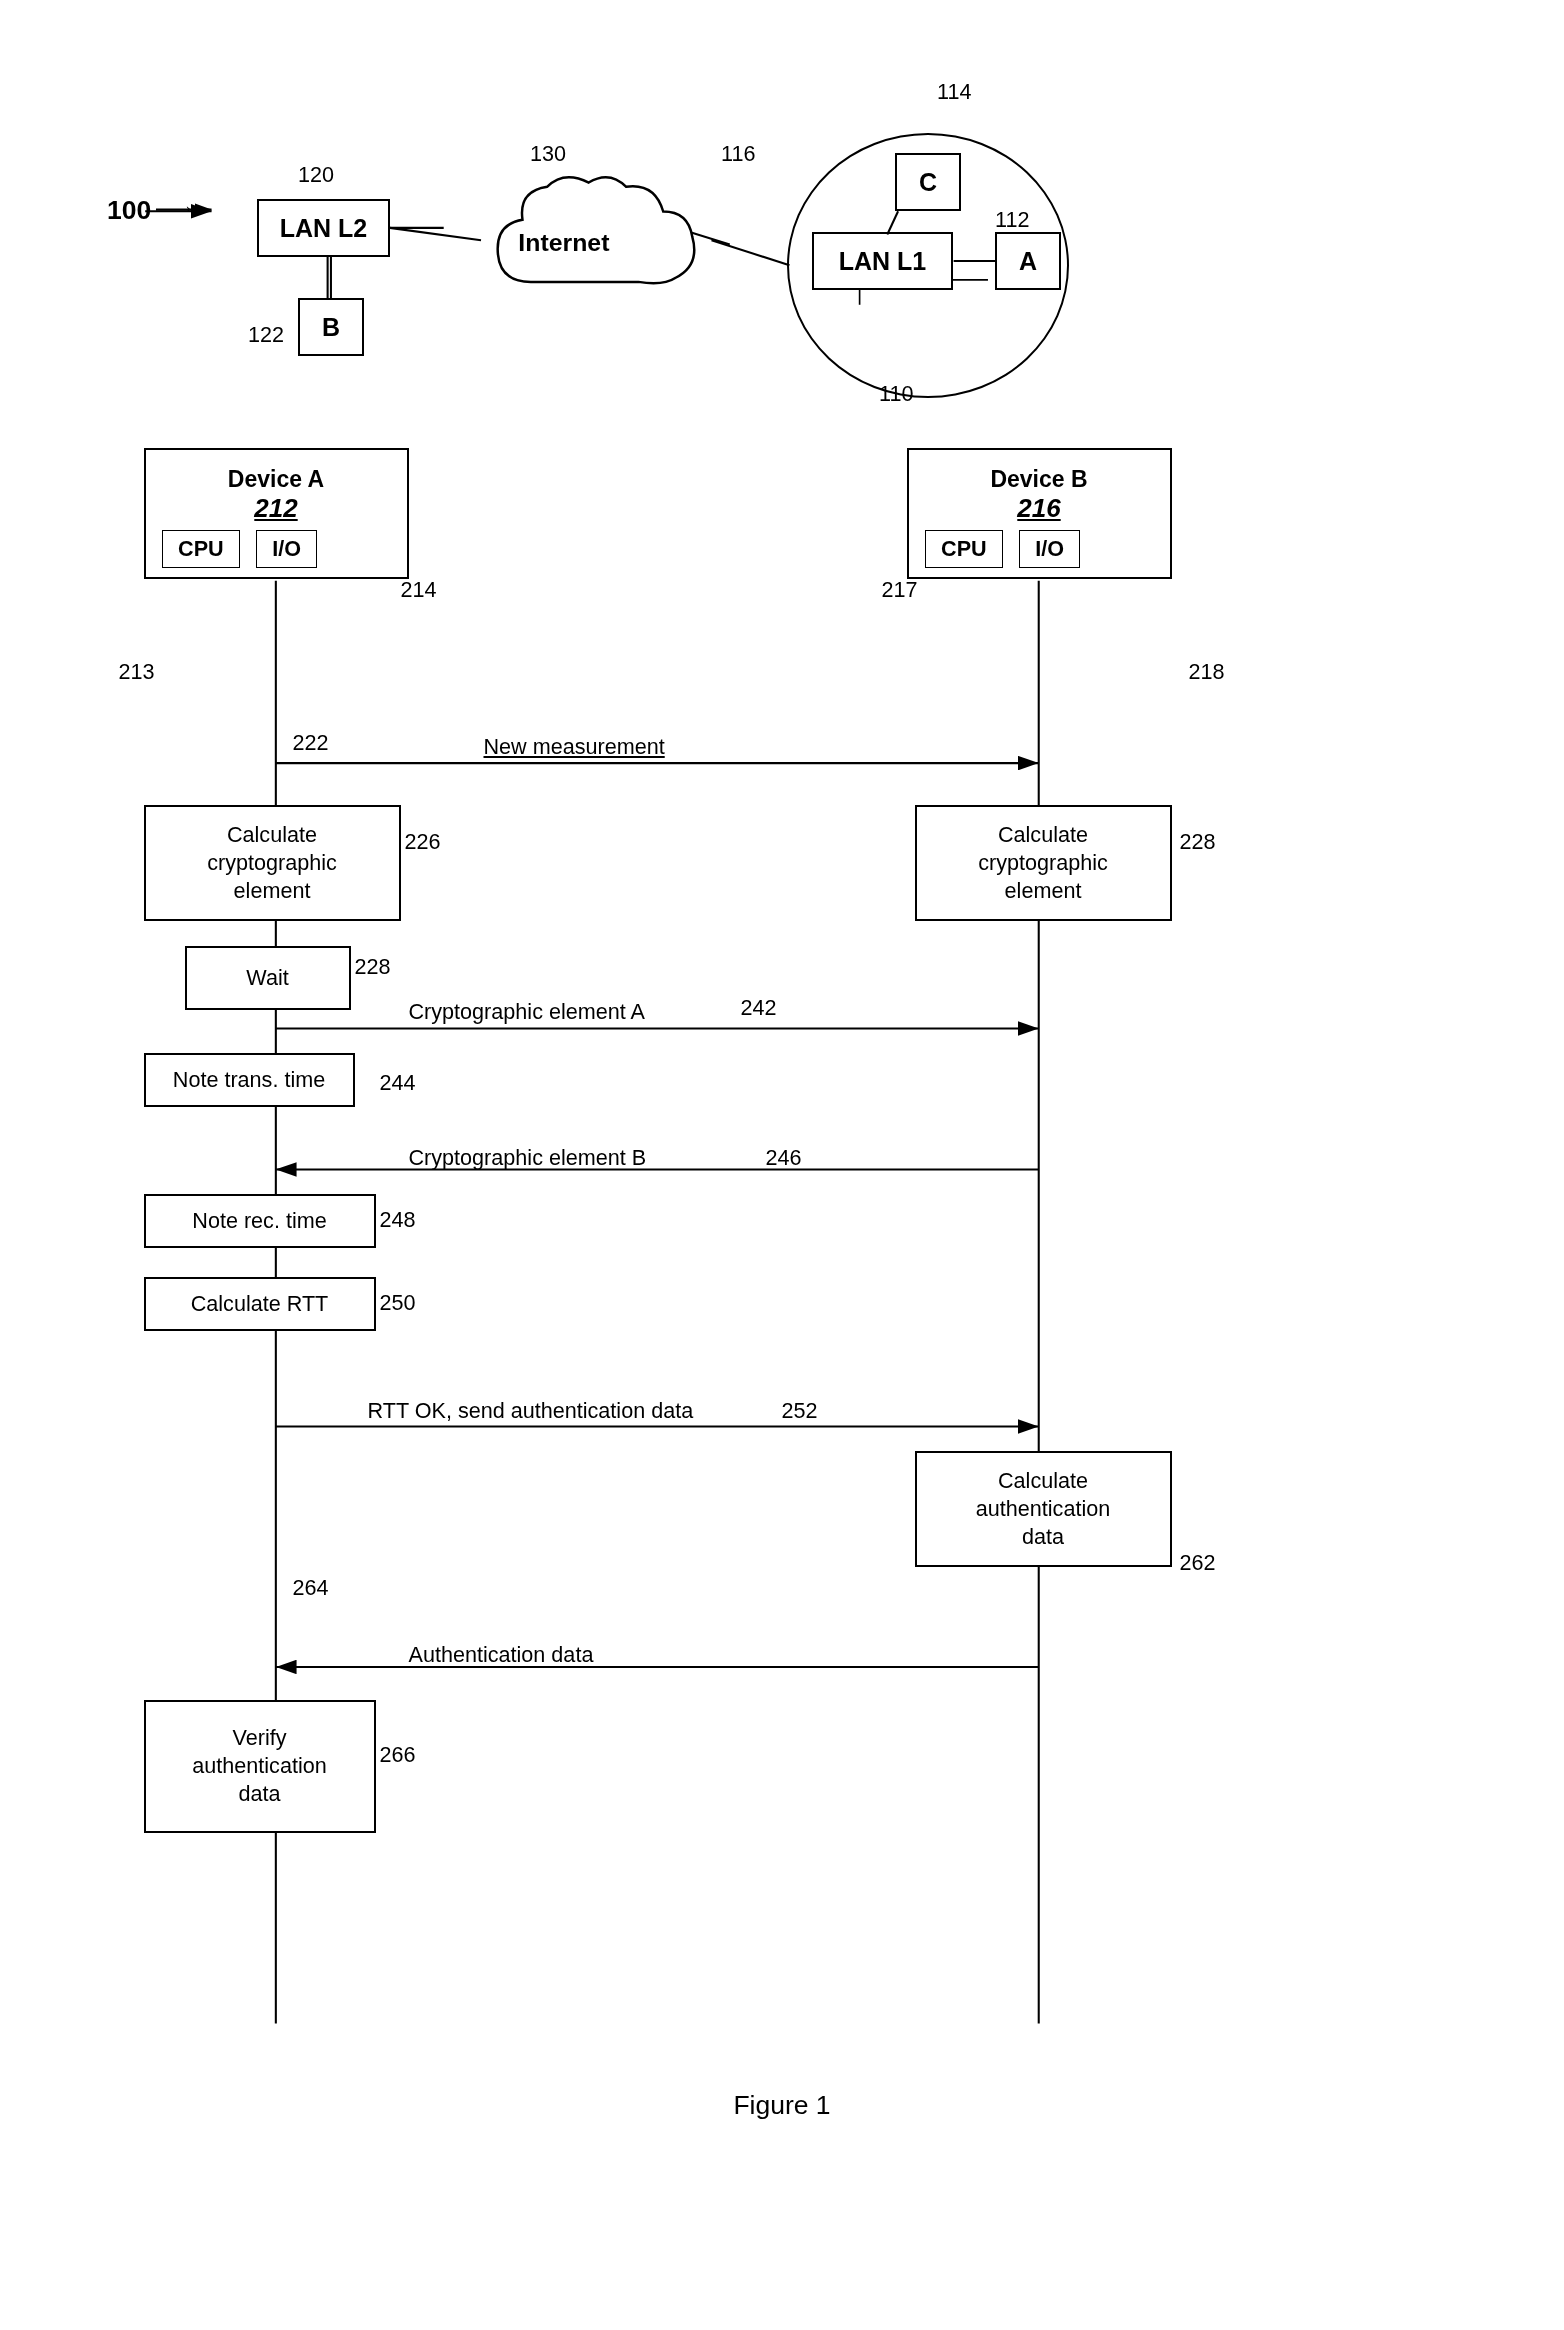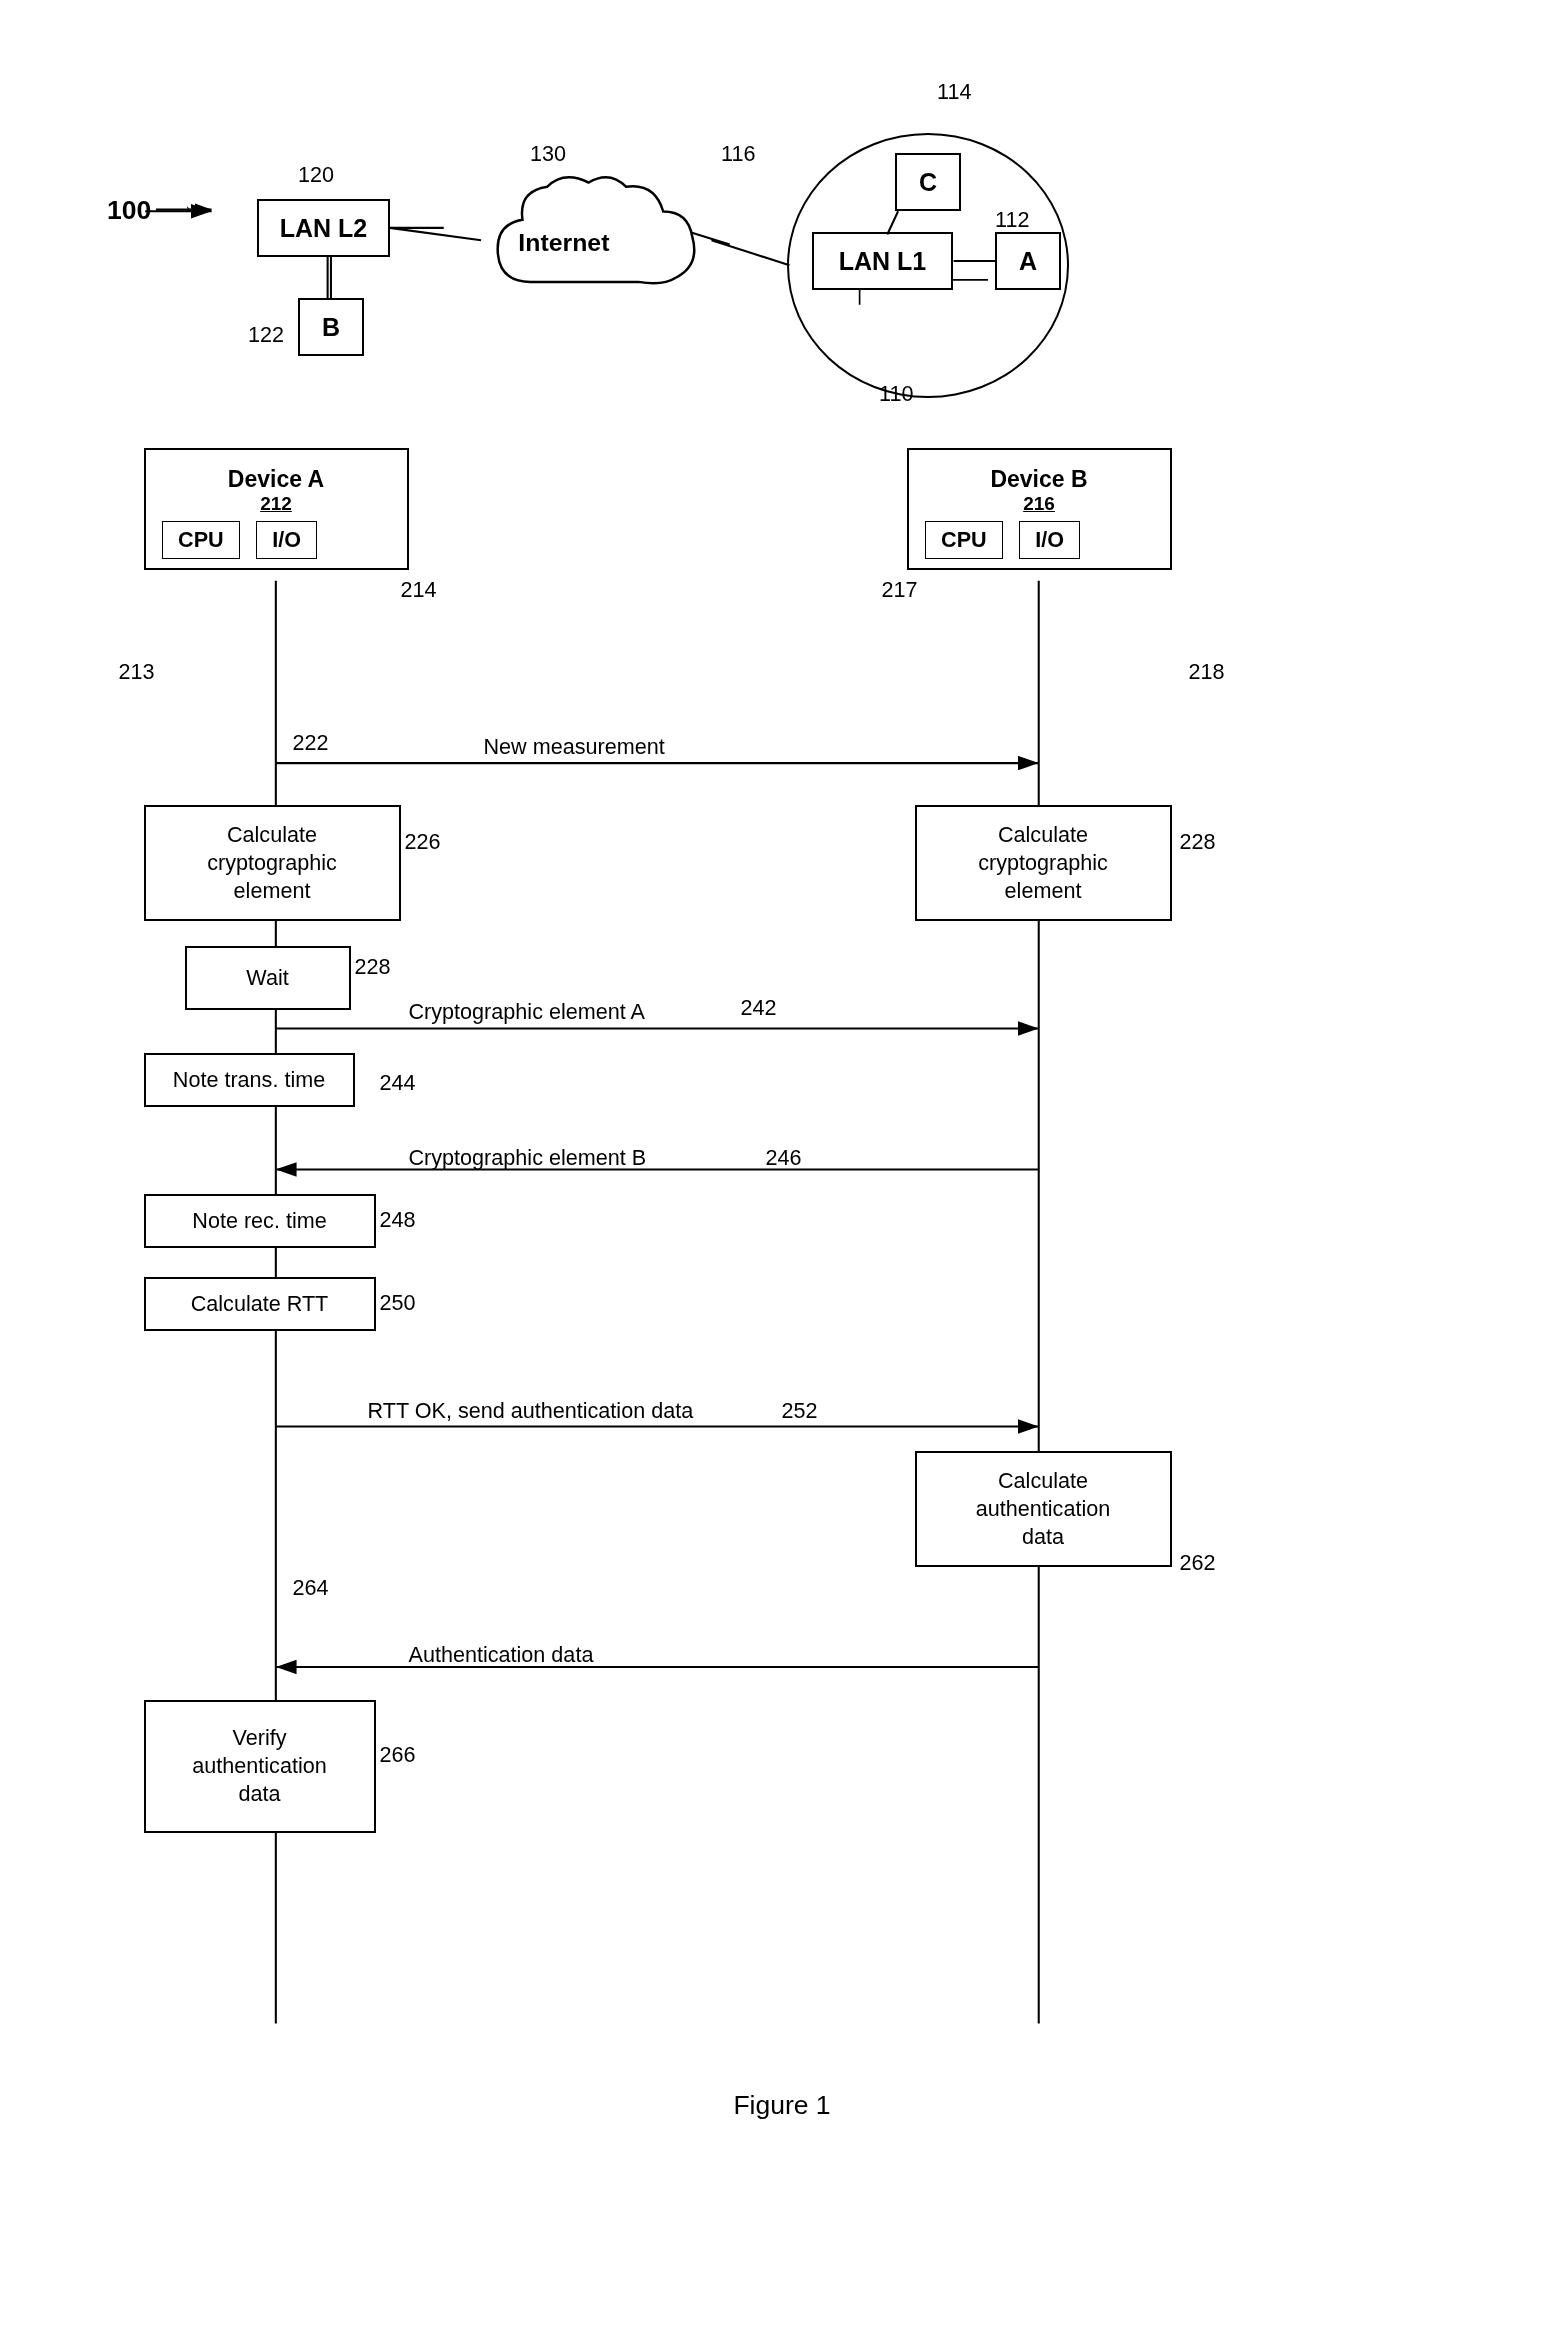--- a/index.html
+++ b/index.html
@@ -237,22 +237,23 @@
     }
 
     .device-title {
       font-size: 23px;
       font-weight: bold;
       margin-top: 8px;
     }
 
     .device-underline {
       text-decoration: underline;
-      font-size: 19px;
-      font-weight: bold;
+      font-size: 26px;
+      font-weight: bold;
+      font-style: italic;
     }
 
     .device-inner-row {
       display: flex;
       gap: 16.6px;
       margin-top: 6.6px;
     }
 
     .cpu-box, .io-box {
       border: 1.7px solid #000;
@@ -442,21 +443,21 @@
           <div class="io-box">I/O</div>
         </div>
       </div>
 
       <div class="seq-number" style="left:0px;top:211px;">213</div>
       <div class="seq-number" style="left:282px;top:129px;">214</div>
       <div class="seq-number" style="left:763px;top:129px;">217</div>
       <div class="seq-number" style="left:1070px;top:211px;">218</div>
 
       <div class="seq-number" style="left:174px;top:282px;">222</div>
-      <div class="seq-label" style="left:365px;top:286px;">New measurement</div>
+      <div class="seq-label" style="left:365px;top:286px;text-decoration:underline;">New measurement</div>
 
       <div class="proc-box" style="left:25px;top:357px;width:257px;height:116px;">
         <span>Calculate<br>cryptographic<br>element</span>
       </div>
       <div class="seq-number" style="left:286px;top:381px;">226</div>
 
       <div class="proc-box" style="left:796px;top:357px;width:257px;height:116px;">
         <span>Calculate<br>cryptographic<br>element</span>
       </div>
       <div class="seq-number" style="left:1061px;top:381px;">228</div>

